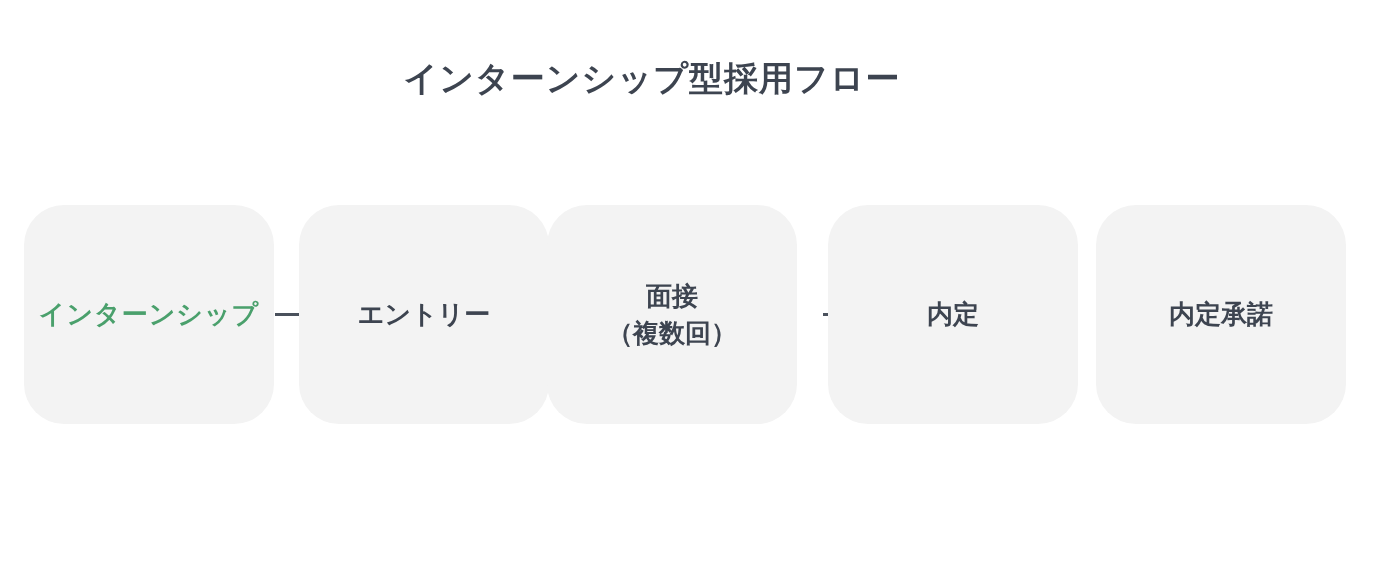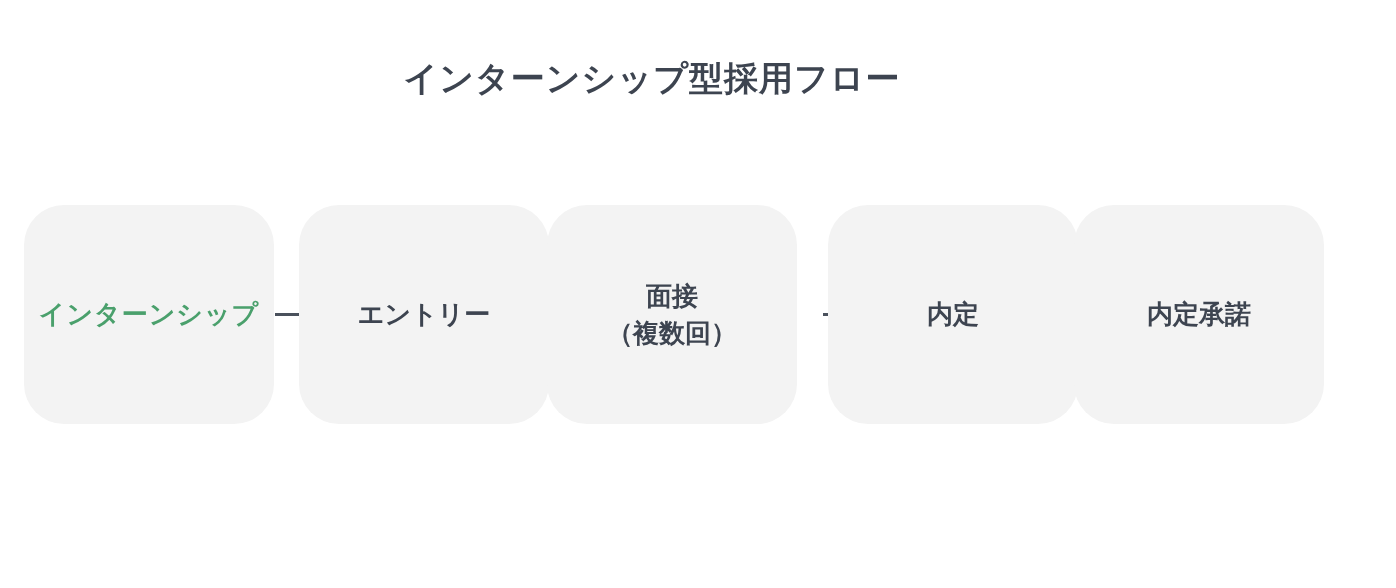--- a/index.html
+++ b/index.html
@@ -49,15 +49,15 @@
 <div class="line" style="left:823px"></div>
 
 <div class="box" style="left:828px">
   <span>内定</span>
 </div>
 <svg class="arrow" style="left:1097px" viewBox="0 0 26 20">
   <rect x="0" y="8.5" width="12" height="3" fill="#4a515c"></rect>
   <polygon points="9,2 24,10 9,18" fill="#3d4450"></polygon>
 </svg>
 
-<div class="box" style="left:1074px">
+<div class="box" style="left:1096px">
   <span>内定承諾</span>
 </div>
 
 </body></html>

